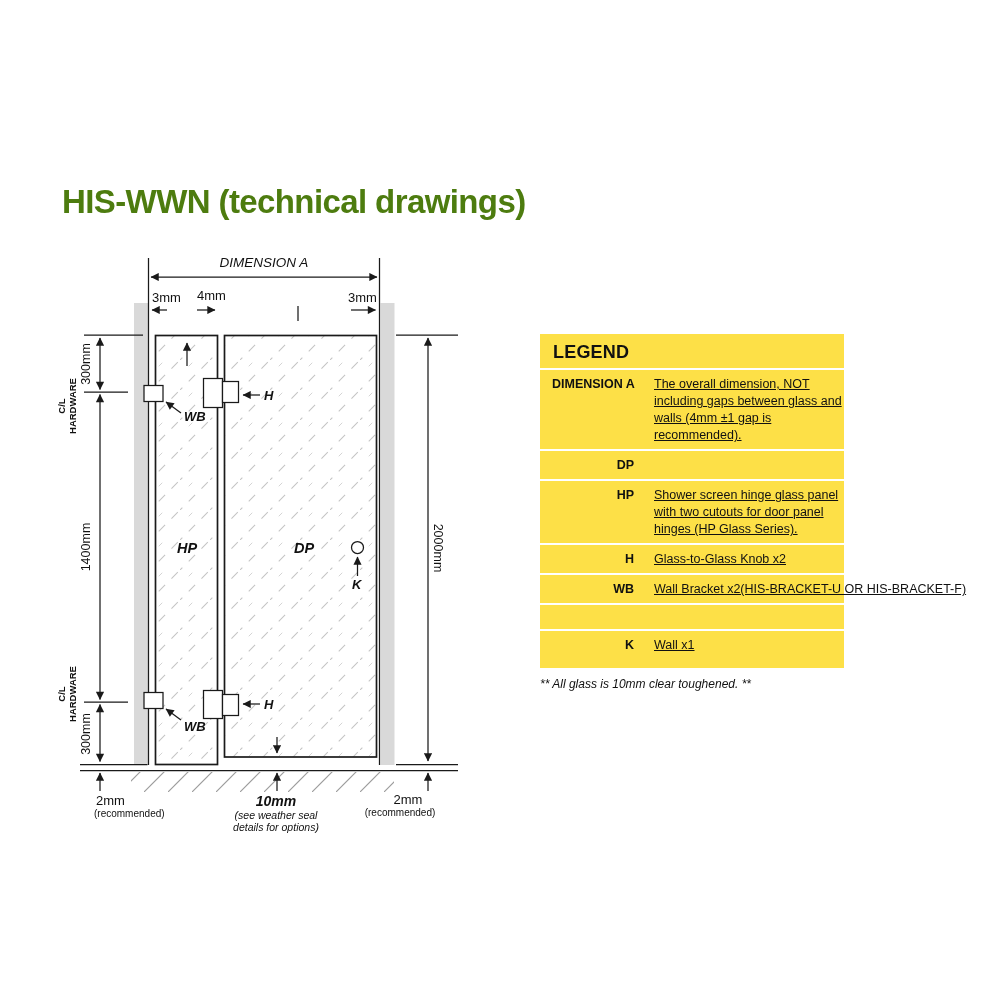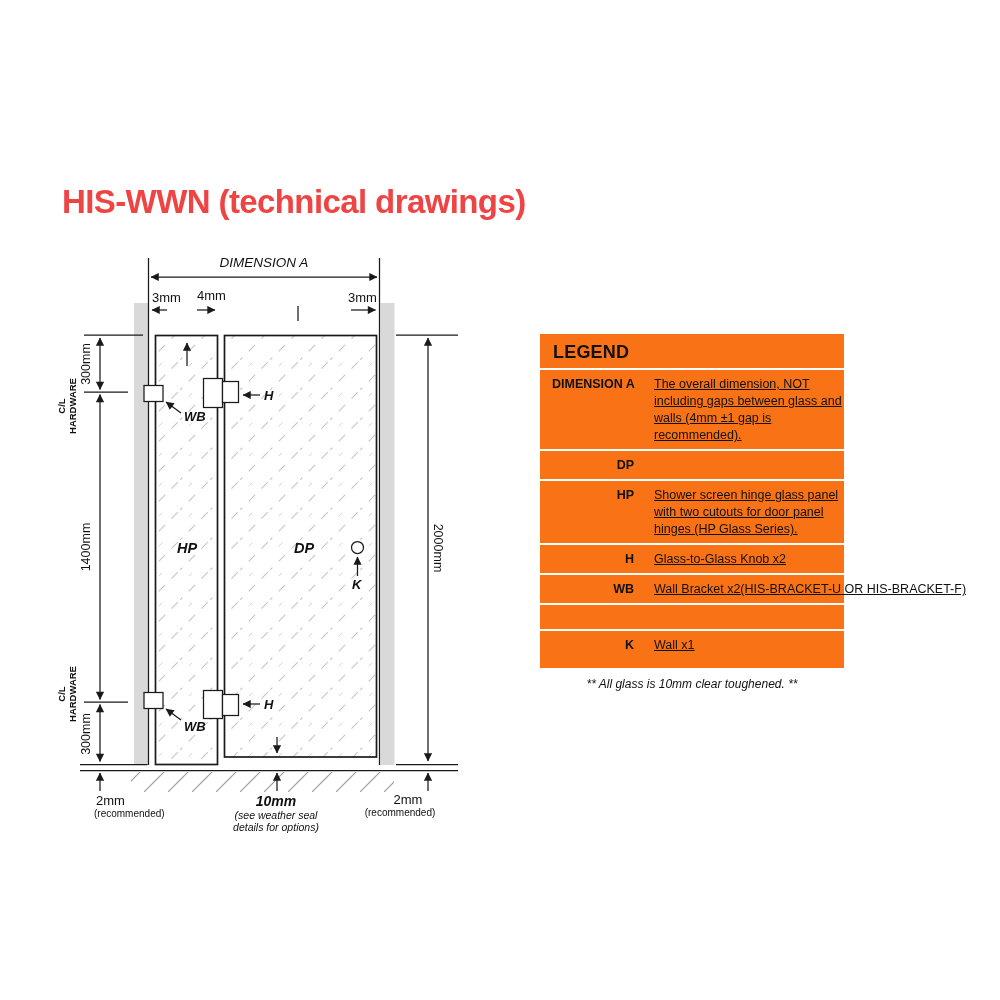--- a/index.html
+++ b/index.html
@@ -1,47 +1,47 @@
 <!DOCTYPE html>
 <html><head>
 <meta charset="utf-8">
 <style>
   html,body{margin:0;padding:0;background:#fff;}
   .page{position:relative;width:1000px;height:1000px;background:#fff;overflow:hidden;
         font-family:"Liberation Sans",sans-serif;color:#111;}
   .title{position:absolute;left:62px;top:183px;margin:0;font-size:33px;font-weight:bold;
-         letter-spacing:-0.6px;color:#ef4444;white-space:nowrap;}
+         letter-spacing:-0.6px;color:#4d7c0f;white-space:nowrap;}
   .drawing{position:absolute;left:40px;top:240px;}
   svg text{font-family:"Liberation Sans",sans-serif;fill:#111;stroke:none;}
   svg .ln{stroke:#1a1a1a;stroke-width:1.25;fill:none;}
   svg .thick{stroke:#1a1a1a;stroke-width:1.7;}
   svg .dim{font-size:12.5px;}
   svg .dimi{font-size:13.5px;font-style:italic;}
   svg .small{font-size:10px;}
   svg .smalli{font-size:10.5px;font-style:italic;}
   svg .gapval{font-size:13px;}
   svg .gapvali{font-size:14px;font-style:italic;font-weight:bold;}
   svg .clh{font-size:9.5px;font-weight:bold;}
   svg .hw{font-size:13px;font-weight:bold;font-style:italic;}
   svg .panel-label{font-size:14.5px;font-weight:bold;font-style:italic;}
   svg .wall{fill:#d9d9d9;}
   svg .white{fill:#ffffff;}
 
   .legend-wrap{position:absolute;left:540px;top:334px;width:304px;}
-  .legend{background:#f97316;}
+  .legend{background:#fde047;}
   .legend-title{margin:0;padding:8px 12px 5px 13px;font-size:18px;font-weight:bold;
                 letter-spacing:0.2px;color:#111;}
   .lrow{display:flex;border-top:2px solid #fff;padding:6px 0 5px 12px;}
   .lrow .term{flex:none;width:82px;text-align:right;font-weight:bold;font-size:12.5px;
               line-height:1.36;white-space:nowrap;color:#111;}
   .lrow .def{flex:none;margin-left:20px;width:192px;font-size:12.5px;line-height:1.36;color:#111;text-decoration:underline;}
   .lrow.nowrap .def{white-space:nowrap;width:auto;}
   .lrow.empty{min-height:13px;}
   .lrow.last{padding-bottom:14px;}
-  .legend-foot{margin:9px 0 0 0;text-align:center;font-size:12px;font-style:italic;color:#111;}
+  .legend-foot{margin:9px 0 0 0;text-align:left;font-size:12px;font-style:italic;color:#111;}
 </style>
 </head>
 <body>
 
 <div class="page">
 
   <h1 class="title">HIS-WWN (technical drawings)</h1>
 
   <svg class="drawing" width="460" height="605" viewBox="40 240 460 605">
     <defs>

